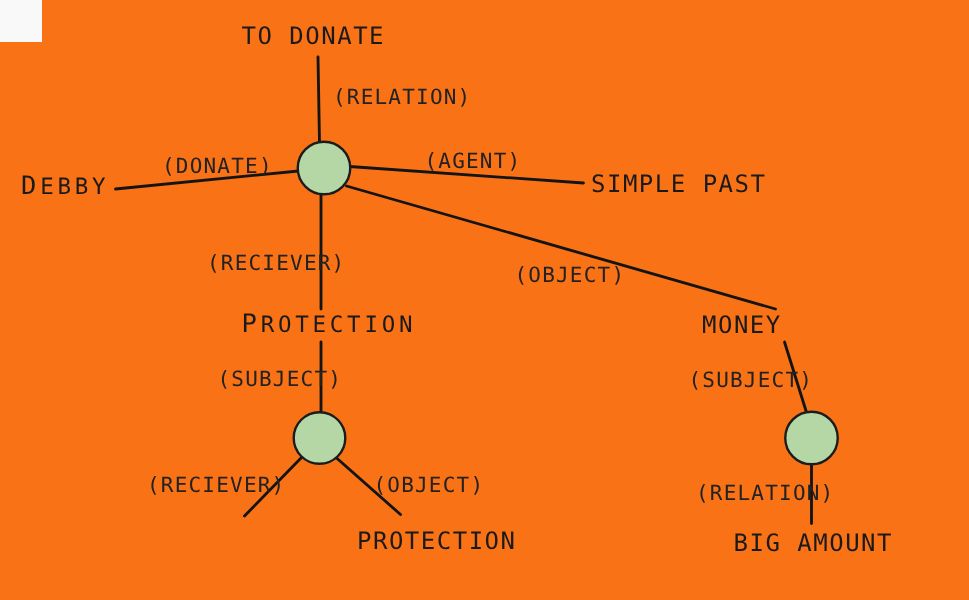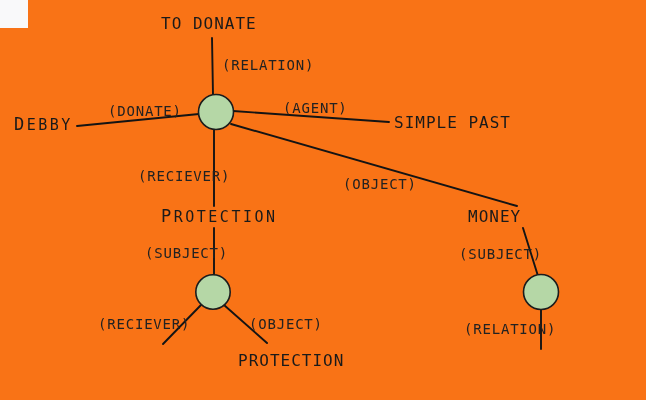--- a/index.html
+++ b/index.html
@@ -63,20 +63,21 @@
 
   <div class="word" style="left:394px;top:115px">SIMPLE PAST</div>
 
   <div class="word firstcap" style="left:161px;top:208px">PROTECTION</div>
 
   <div class="word" style="left:468px;top:209px">MONEY</div>
 
 
   <div class="word" style="left:238px;top:353px">PROTECTION</div>
 
+  <div class="word" style="left:489px;top:354px">BIG AMOUNT</div>
 
   <div class="elabel" style="left:222px;top:58px">(RELATION)</div>
 
   <div class="elabel" style="left:108px;top:104px">(DONATE)</div>
 
   <div class="elabel" style="left:283px;top:101px">(AGENT)</div>
 
   <div class="elabel" style="left:138px;top:169px">(RECIEVER)</div>
 
   <div class="elabel" style="left:343px;top:177px">(OBJECT)</div>

